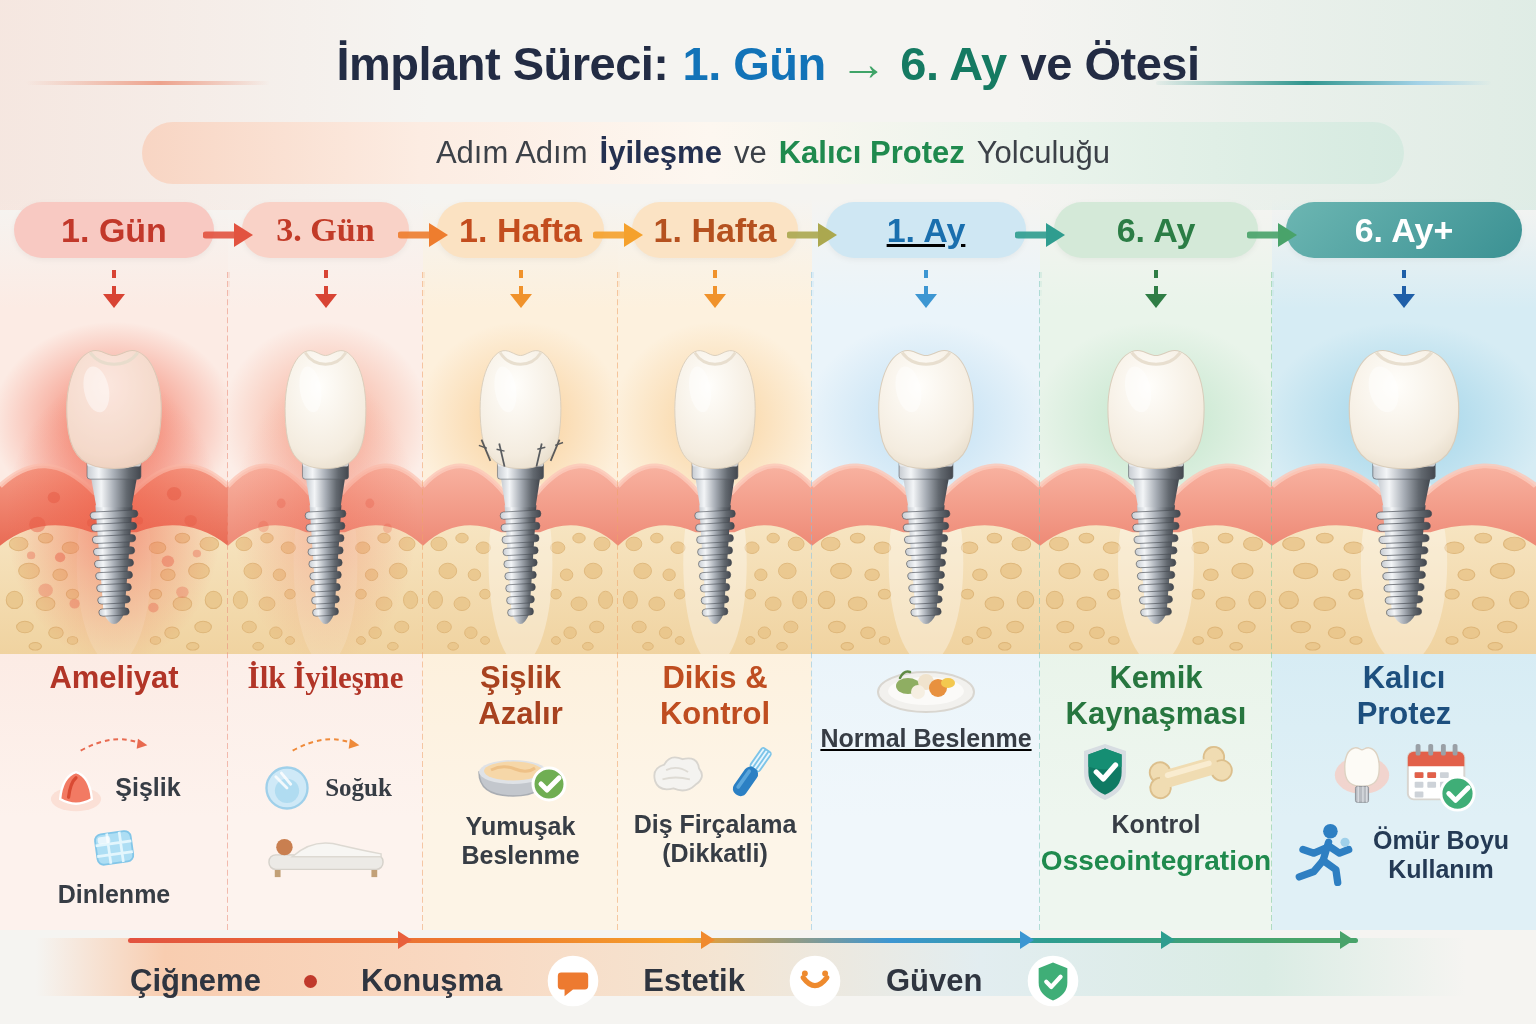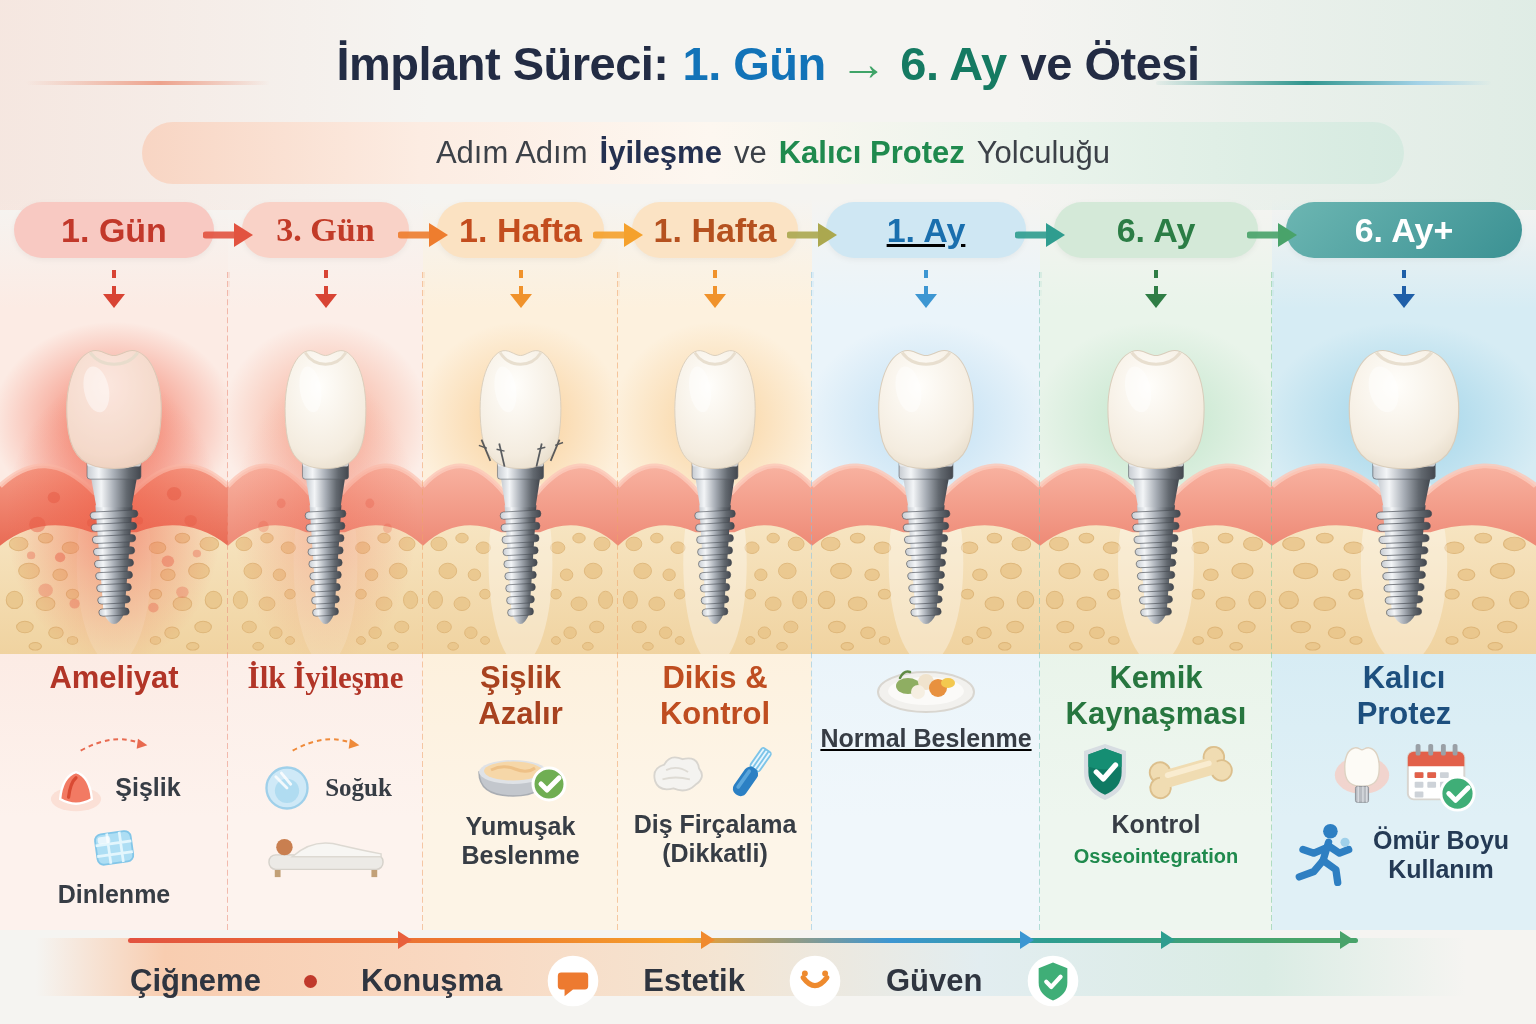--- a/index.html
+++ b/index.html
@@ -29,21 +29,21 @@
   .down-arrow .stem{width:0;height:24px;border-left:4px dashed #999;}
   .down-arrow .head{width:0;height:0;border-left:11px solid transparent;border-right:11px solid transparent;border-top:14px solid #999;}
   .illus{height:340px;line-height:0;}
   .illus svg{display:block;}
   .stage-title{margin-top:6px;min-height:76px;text-align:center;font-size:31px;font-weight:bold;line-height:1.16;padding:0 14px;}
   .stage-title.narrow{padding:0 46px;}
   .curve{height:24px;text-align:center;line-height:0;margin-top:-4px;}
   .rows{display:flex;flex-direction:column;align-items:center;gap:6px;padding-top:4px;}
   .row{display:flex;align-items:center;justify-content:center;gap:10px;}
   .row-label{font-size:25px;font-weight:bold;color:#373d45;text-align:center;line-height:1.15;}
-  .row-label.small{font-size:20px;text-align:center;}
+  .row-label.small{font-size:28px;text-align:center;}
   .icon{display:inline-block;line-height:0;}
   .divider{position:absolute;top:74px;bottom:0;right:-2px;width:0;border-right:3px dashed #ccc;opacity:.55;}
   .footer{position:absolute;top:930px;left:0;width:1376px;height:94px;}
   .footer-band{position:absolute;top:8px;left:36px;width:1430px;height:58px;
     background:linear-gradient(90deg,rgba(248,197,176,0),#f8cdb0 9%,#f9d9c2 30%,#f4e5d3 48%,#e2edf0 66%,#daece4 86%,rgba(217,236,228,0));}
   .footer-line{position:absolute;top:8px;left:128px;width:1230px;height:5px;border-radius:3px;}
   .ah{position:absolute;top:-7px;width:0;height:0;border:9px solid transparent;border-right:none;}
   .footer-items{position:absolute;top:24px;left:130px;width:950px;display:flex;align-items:center;
     justify-content:space-between;font-size:31px;font-weight:bold;color:#2f3540;}
   .fdot{width:13px;height:13px;border-radius:50%;background:#c0392b;}

